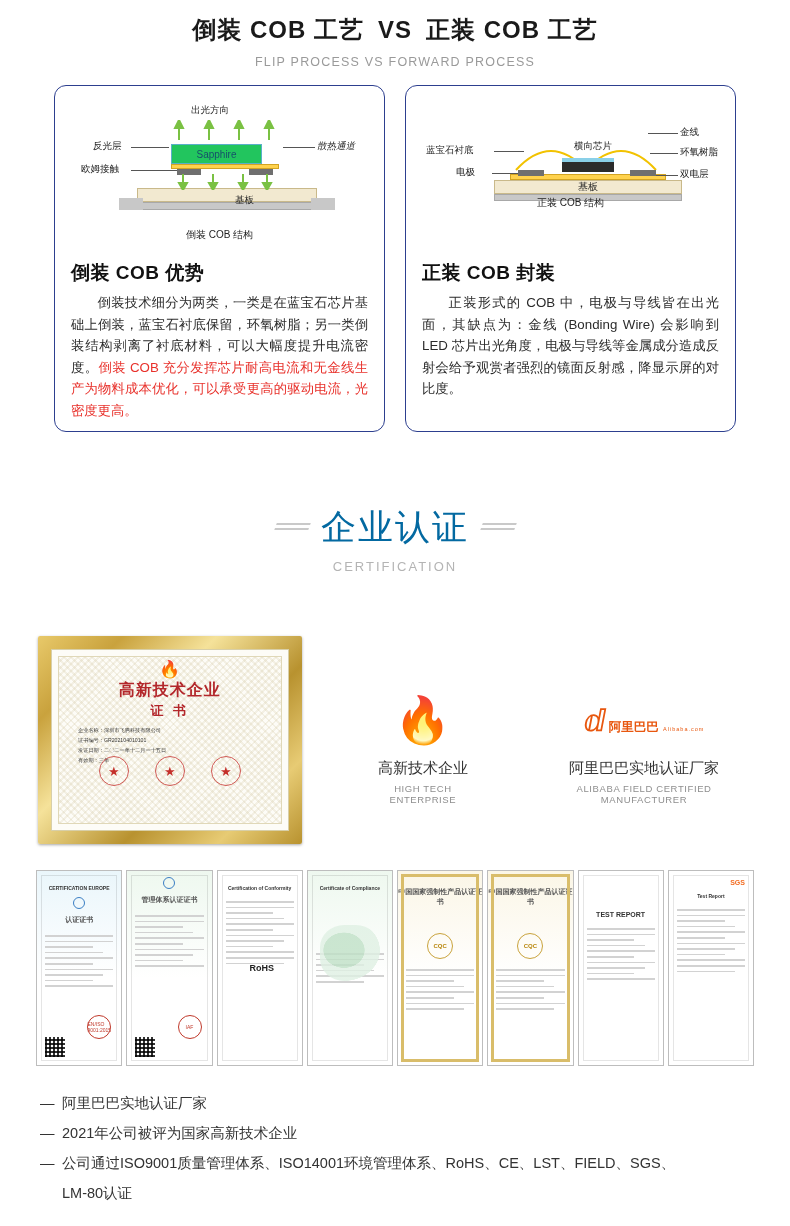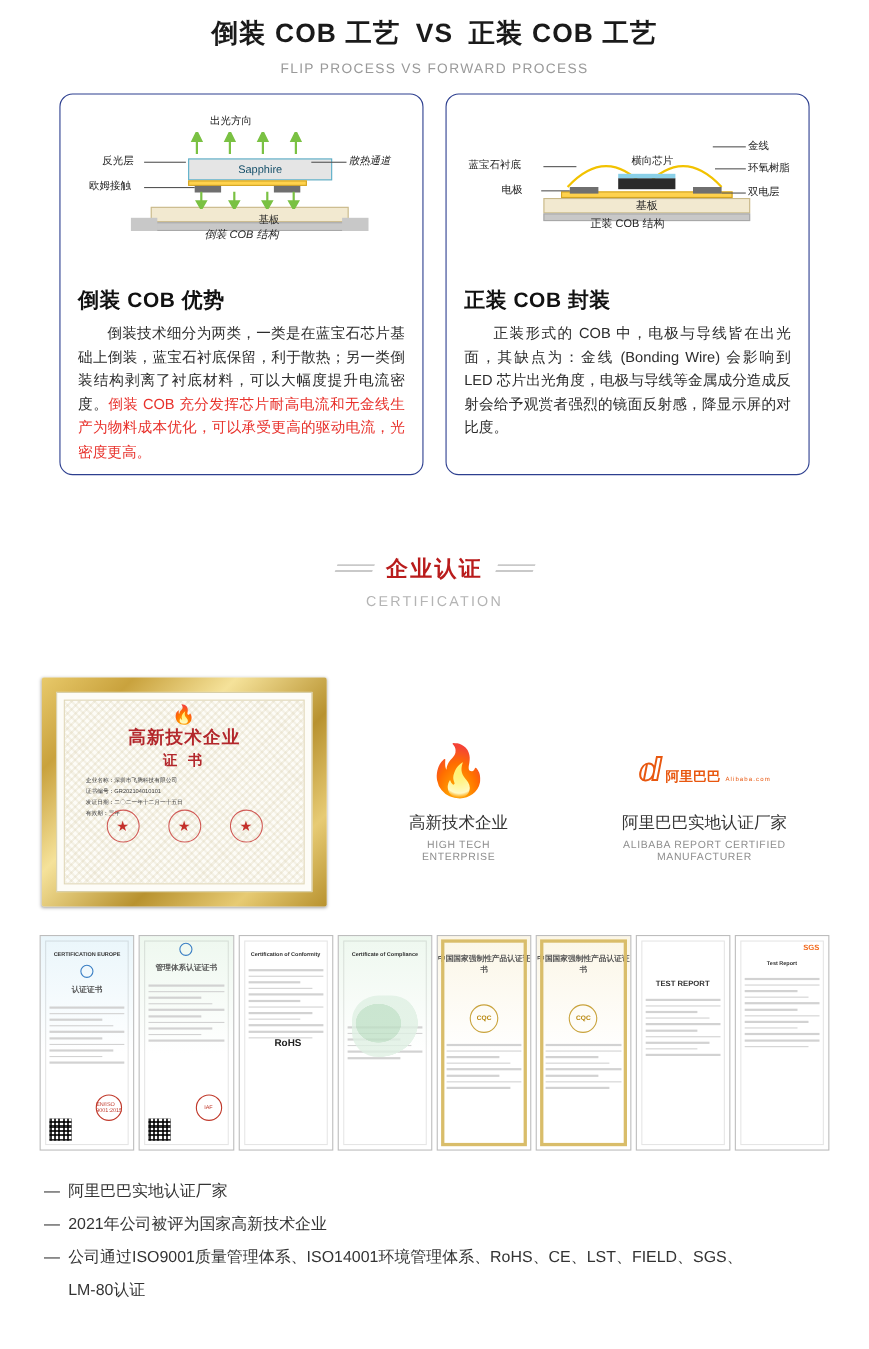--- a/index.html
+++ b/index.html
@@ -91,23 +91,23 @@
     left: 0;
   }
   .bar { position: absolute; }
 
   
   .cert-head {
     margin-top: 72px;
     text-align: center;
   }
   .cert-head .main {
-    font-size: 20px;
-    font-weight: bold;
-    color: #b91c1c;
+    font-size: 35px;
+    font-weight: normal;
+    color: #0369a1;
     letter-spacing: 2px;
     display: inline-block;
     position: relative;
     padding: 0 46px;
   }
   .cert-head .main::before,
   .cert-head .main::after {
     content: "";
     position: absolute;
     top: 50%;
@@ -328,21 +328,21 @@
             <polygon points="6,8 14,8 10,0"></polygon>
           <line x1="40" y1="20" x2="40" y2="6"></line>
             <polygon points="36,8 44,8 40,0"></polygon>
           <line x1="70" y1="20" x2="70" y2="6"></line>
             <polygon points="66,8 74,8 70,0"></polygon>
           <line x1="100" y1="20" x2="100" y2="6"></line>
             <polygon points="96,8 104,8 100,0"></polygon>
         </g>
       </svg>
 
-      <div class="bar" style="left:100px; top:44px; width:131px; height:20px; background:#e5e5e5; border:1px solid #5aafc9; display:flex;align-items:center;justify-content:center;font-size:10px;color:#16506a;">Sapphire</div>
+      <div class="bar" style="left:100px; top:44px; width:91px; height:20px; background:#22c55e; border:1px solid #5aafc9; display:flex;align-items:center;justify-content:center;font-size:10px;color:#16506a;">Sapphire</div>
 
       <div class="bar" style="left:100px; top:64px; width:108px; height:5px; background:#ffd24d; border:1px solid #d3a422;"></div>
 
       <div class="bar" style="left:106px; top:69px; width:24px; height:6px; background:#6f6f6f;"></div>
       <div class="bar" style="left:178px; top:69px; width:24px; height:6px; background:#6f6f6f;"></div>
 
       <div class="bar" style="left:66px; top:88px; width:180px; height:14px; background:#f2e9d0; border:1px solid #c9b98a;"></div>
       <div class="bar" style="left:66px; top:102px; width:180px; height:8px; background:#c8c8c8; border:1px solid #a8a8a8;"></div>
       <div class="bar" style="left:48px; top:98px; width:24px; height:12px; background:#c8c8c8;"></div>
       <div class="bar" style="left:240px; top:98px; width:24px; height:12px; background:#c8c8c8;"></div>
@@ -361,25 +361,25 @@
       </svg>
 
       <div class="dg dg-label" style="left:22px; top:40px;">反光层</div>
       <div class="dg" style="left:60px; top:47px; width:38px; height:1px; background:#555;"></div>
       <div class="dg dg-label" style="left:10px; top:63px;">欧姆接触</div>
       <div class="dg" style="left:60px; top:70px; width:46px; height:1px; background:#555;"></div>
       <div class="dg dg-label" style="left:246px; top:40px;font-style:italic;">散热通道</div>
       <div class="dg" style="left:212px; top:47px; width:32px; height:1px; background:#555;"></div>
       <div class="dg dg-label" style="left:164px; top:94px;">基板</div>
 
-      <div class="dg dg-cap" style="top:106px;font-style:italic;">倒装 COB 结构</div>
+      <div class="dg dg-cap" style="top:128px;">倒装 COB 结构</div>
     </div>
 
     <h3>倒装 COB 优势</h3>
-    <p><span>倒装技术细分为两类，一类是在蓝宝石芯片基础上倒装，蓝宝石衬底保留，利于散热；另一类倒装结构剥离了衬底材料，可以大幅度提升电流密度。</span><span class="hl">倒装 COB 充分发挥芯片耐高电流和无金线生产为物料成本优化，可以承受更高的驱动电流，光密度更高。</span></p>
+    <p><span>倒装技术细分为两类，一类是在蓝宝石芯片基础上倒装，蓝宝石衬底保留，环氧树脂；另一类倒装结构剥离了衬底材料，可以大幅度提升电流密度。</span><span class="hl">倒装 COB 充分发挥芯片耐高电流和无金线生产为物料成本优化，可以承受更高的驱动电流，光密度更高。</span></p>
   </div>
 
   <div class="panel">
     <div class="diagram">
 
       <svg class="dg" style="left:84px; top:30px;" width="160" height="42">
         <path d="M10 40 Q45 2 80 40" fill="none" stroke="#f2c200" stroke-width="2"></path>
         <path d="M80 40 Q115 2 150 40" fill="none" stroke="#f2c200" stroke-width="2"></path>
       </svg>
 
@@ -450,21 +450,21 @@
     </div>
     <div class="badge">
       <div class="mark">
         <span class="ali-mark">
           <span class="swirl">ⅆ</span>
           <span class="word">阿里巴巴</span>
           <span class="word2">Alibaba.com</span>
         </span>
       </div>
       <div class="t1">阿里巴巴实地认证厂家</div>
-      <div class="t2">ALIBABA REPORT CERTIFIED MANUFACTURER</div>
+      <div class="t2">ALIBABA FIELD CERTIFIED MANUFACTURER</div>
     </div>
   </div>
 </div>
 
 <div class="strip">
 
   <div class="doc blue">
     <div class="border-in"></div>
     <div class="head">CERTIFICATION EUROPE</div>
     <div class="logo-c"></div>

